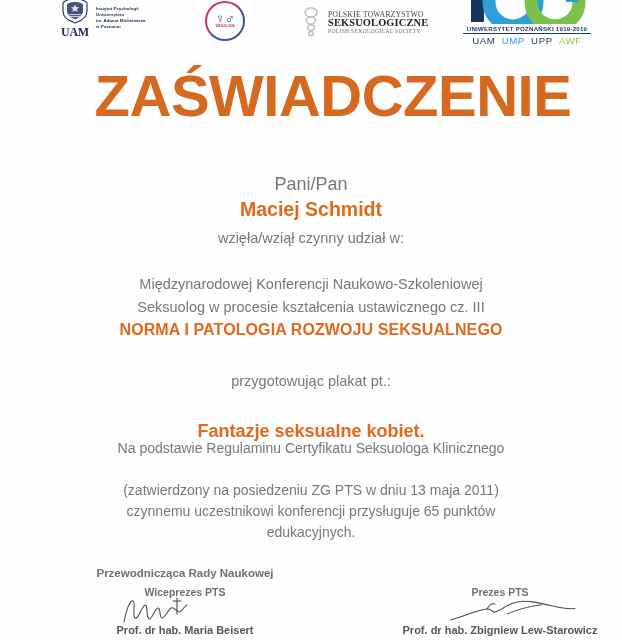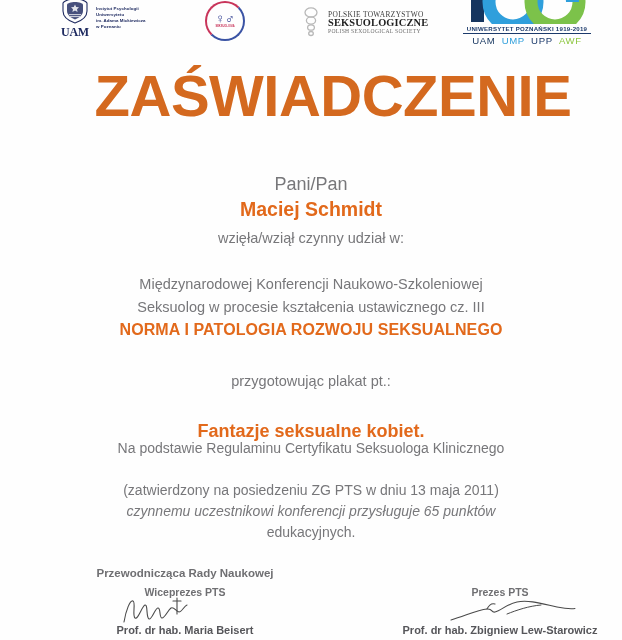--- a/index.html
+++ b/index.html
@@ -190,21 +190,21 @@
   .l-conf1     { top: 276px; font-size: 14.5px; }
   .l-conf2     { top: 299px; font-size: 14.5px; }
   .l-conf3     { top: 321px; font-size: 16px; letter-spacing: 0.1px; }
 
   .l-prep      { top: 373px; font-size: 14.5px; }
   .l-poster    { top: 404px; font-size: 18px; margin-top: 17px; }
 
   .l-reg1      { top: 440px; font-size: 14px; }
   .l-reg2      { top: 461px; font-size: 14px; }
   .l-reg3      { top: 482px; font-size: 14px; }
-  .l-reg4      { top: 503px; font-size: 14px; font-style: italic; }
+  .l-reg4      { top: 503px; font-size: 14px; }
   .l-reg5      { top: 524px; font-size: 14px; }
 
   
   .sig-title-left {
     position: absolute;
     top: 567px; left: 60px;
     width: 250px;
     text-align: center;
     font-size: 11.5px;
     font-weight: bold;

